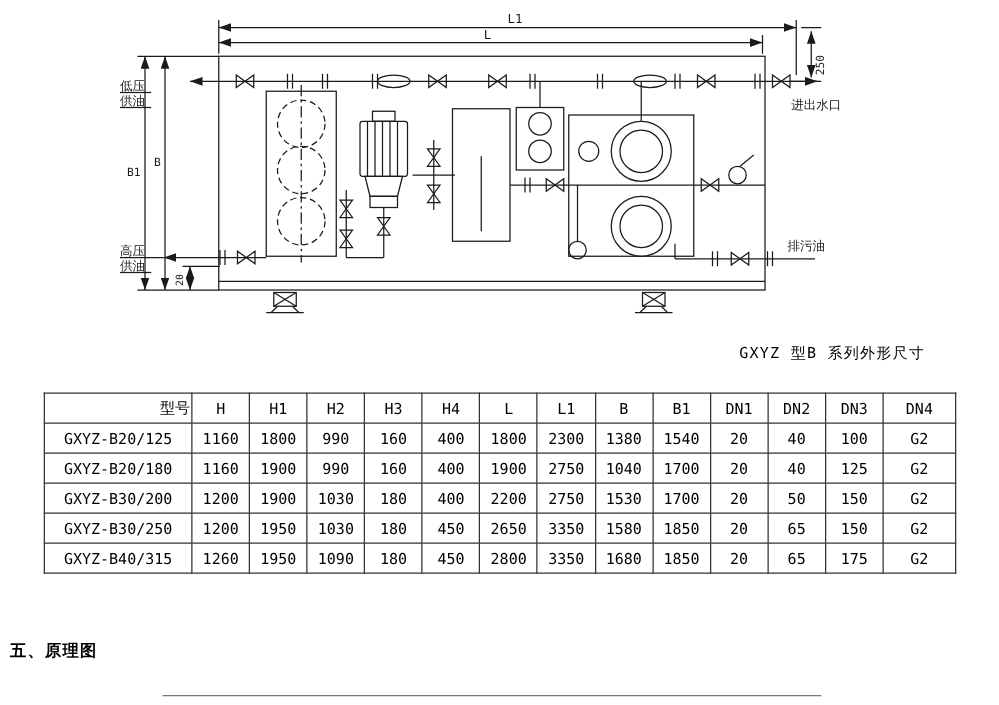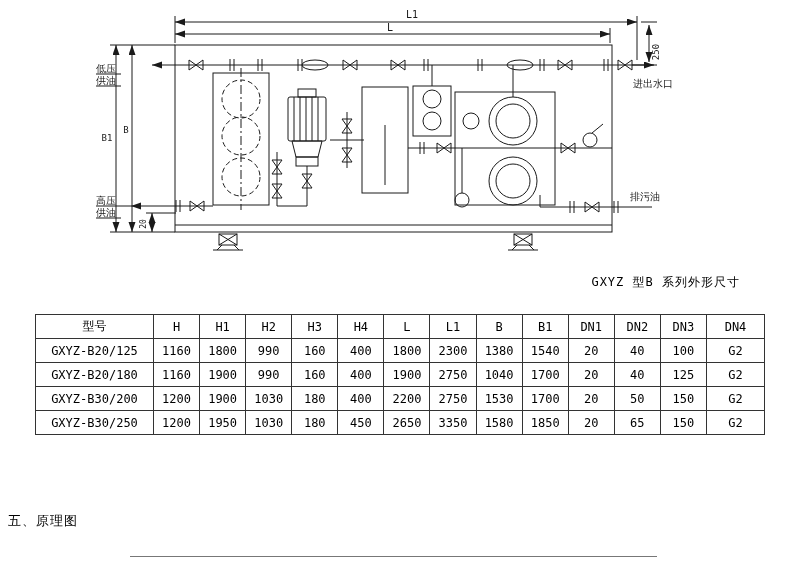--- a/index.html
+++ b/index.html
@@ -42,28 +42,28 @@
   .spec th, .spec td {
     border: 1px solid #333;
     text-align: center;
     vertical-align: middle;
     padding: 3px 1px;
     height: 24px;
     font-weight: normal;
     overflow: hidden;
     white-space: nowrap;
   }
-  .spec th:first-child { width: 118px; }
+  .spec th:first-child { width: 118px; text-align: right; }
   .spec th:last-child { width: 58px; text-align: center; }
   .heading {
     position: absolute;
     top: 512px;
     left: 8px;
     font-size: 13px;
-    font-weight: normal;
+    font-weight: bold;
     letter-spacing: 1px;
     text-align: right;
   }
   .next-line {
     position: absolute;
     top: 556px;
     left: 130px;
     width: 527px;
     border-top: 1px solid #777;
   }
@@ -336,20 +336,36 @@
           <td>450</td>
           <td>2650</td>
           <td>3350</td>
           <td>1580</td>
           <td>1850</td>
           <td>20</td>
           <td>65</td>
           <td>150</td>
           <td>G2</td>
         </tr>
+        <tr>
+          <td>GXYZ-B40/315</td>
+          <td>1260</td>
+          <td>1950</td>
+          <td>1090</td>
+          <td>180</td>
+          <td>450</td>
+          <td>2800</td>
+          <td>3350</td>
+          <td>1680</td>
+          <td>1850</td>
+          <td>20</td>
+          <td>65</td>
+          <td>175</td>
+          <td>G2</td>
+        </tr>
       </tbody>
     </table>
 
   <div class="heading">五、原理图</div>
 
   <div class="next-line"></div>
 
 </div>
 
 </body></html>

